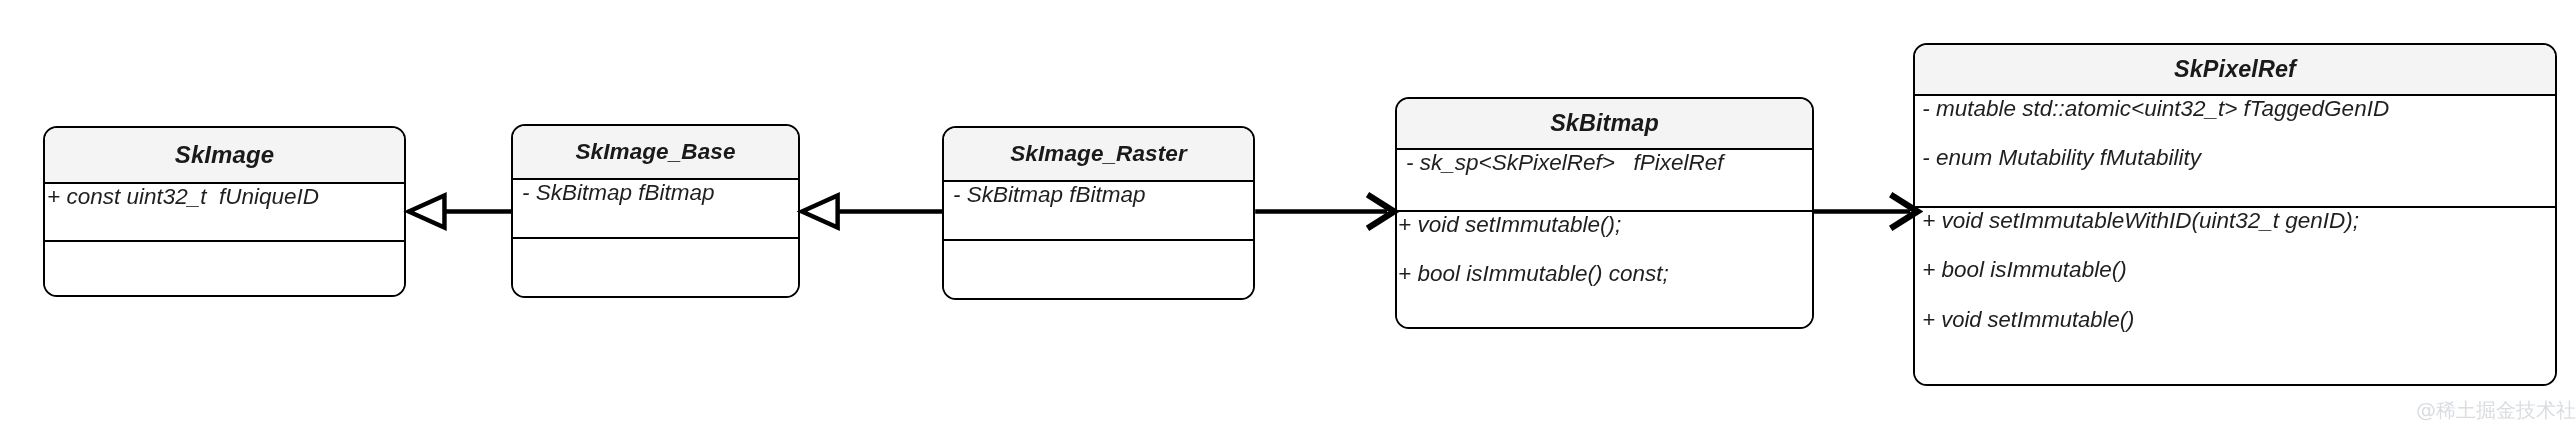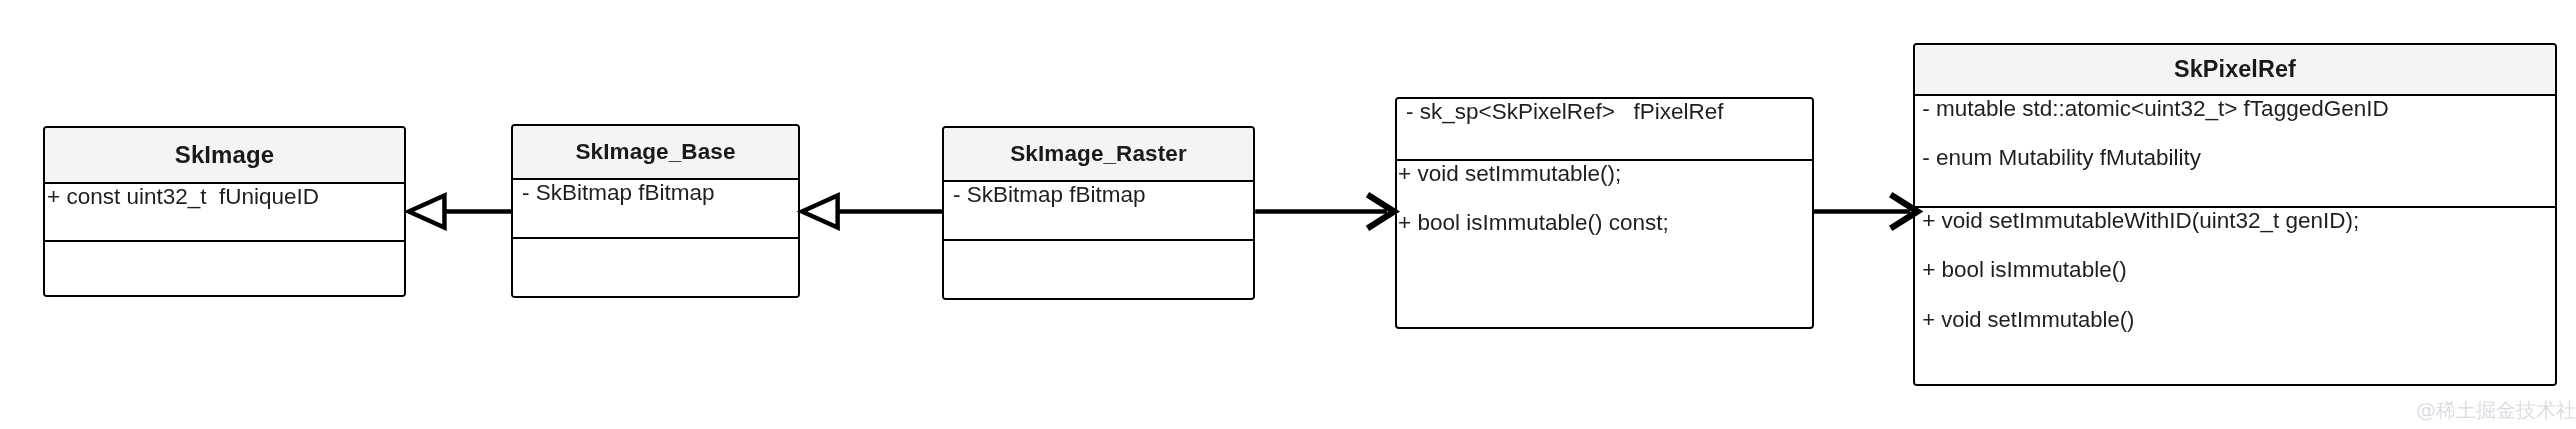--- a/index.html
+++ b/index.html
@@ -21,25 +21,26 @@
     top: 0;
     width: 2576px;
     height: 430px;
   }
 
   
   .uml-class {
     position: absolute;
     box-sizing: border-box;
     border: 2.7px solid #000000;
-    border-radius: 4px;
+    border-radius: 14px;
     background: #ffffff;
     overflow: hidden;
     display: flex;
     flex-direction: column;
+    font-style: italic;
   }
 
   .uml-header {
     background: #f4f4f4;
     text-align: center;
     font-weight: bold;
     color: #1a1a1a;
     letter-spacing: 0.1px;
     display: flex;
     align-items: center;
@@ -106,20 +107,21 @@
 
   <div class="uml-class" id="box-skimage-raster" style="left:942px; top:126px; width:313px; height:174px;">
     <div class="uml-header" style="height:52px; font-size:22.5px;">SkImage_Raster</div>
     <div class="uml-compartment divided" style="height:59px; padding:0 9px;">
       <div class="uml-row" style="font-size:22.5px;">- SkBitmap fBitmap</div>
     </div>
     <div class="uml-compartment uml-empty" style="height:58px; padding:0 9px;"></div>
   </div>
 
   <div class="uml-class" id="box-skbitmap" style="left:1395px; top:97px; width:419px; height:232px;">
+    <div class="uml-header" style="height:49px; font-size:23.4px;">SkBitmap</div>
     <div class="uml-compartment divided" style="height:62px; padding:0 9px;">
       <div class="uml-row" style="font-size:22.5px;">- sk_sp&lt;SkPixelRef&gt;   fPixelRef</div>
     </div>
     <div class="uml-compartment" style="height:128px; padding:0 1px; gap:23.4px;">
       <div class="uml-row" style="font-size:22.5px;">+ void setImmutable();</div>
       <div class="uml-row" style="font-size:22.5px;">+ bool isImmutable() const;</div>
     </div>
   </div>
 
   <div class="uml-class" id="box-skpixelref" style="left:1913px; top:43px; width:644px; height:343px;">

